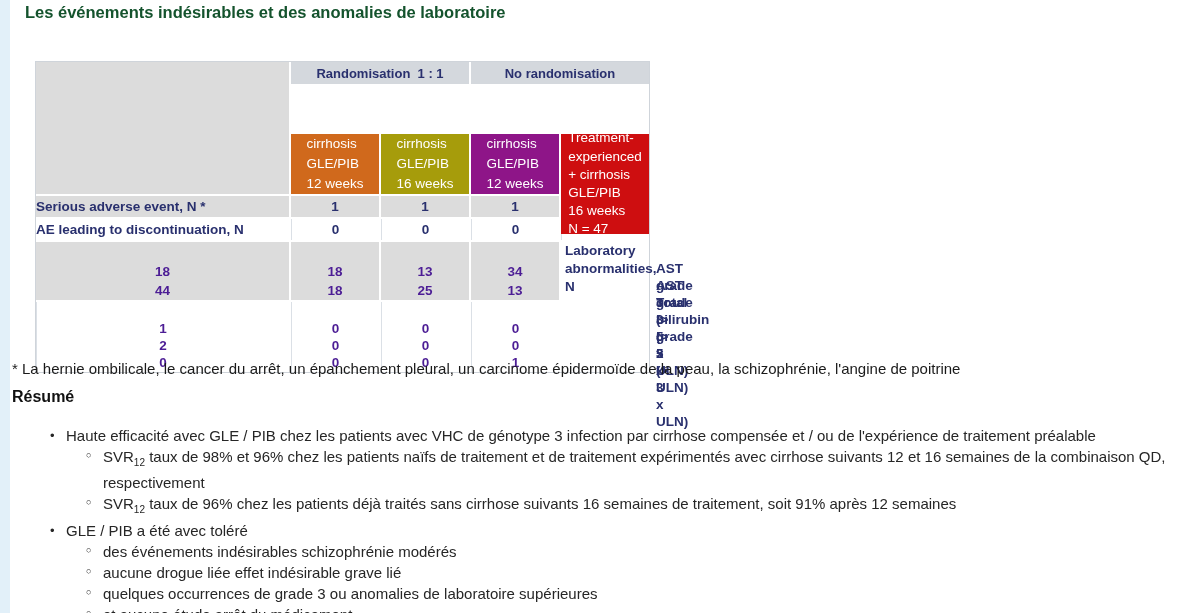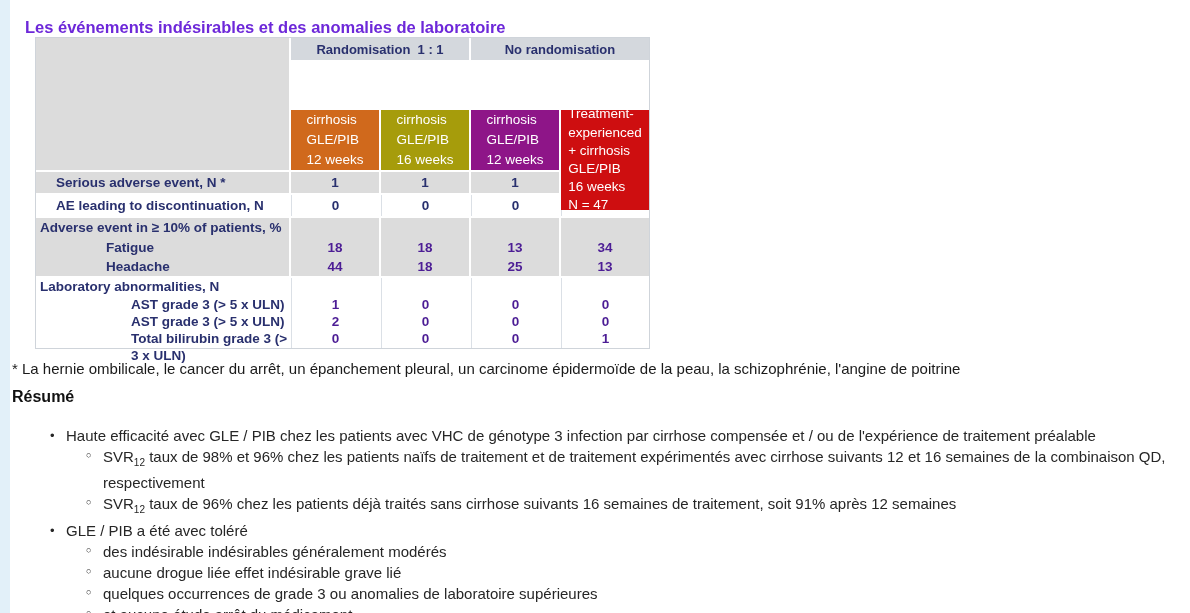--- a/index.html
+++ b/index.html
@@ -2,43 +2,43 @@
 <html><head>
 <meta charset="utf-8">
 <style>
   * { margin: 0; padding: 0; box-sizing: border-box; }
   html, body { width: 1190px; height: 613px; background: #ffffff; overflow: hidden;
     font-family: "Liberation Sans", sans-serif; }
   .page { position: relative; width: 1190px; height: 613px; background: #ffffff; }
 
   .left-strip { position: absolute; left: 0; top: 0; width: 10px; height: 613px; background: #E2F0F9; }
 
-  .slide-title { position: absolute; left: 25px; top: 18px; font-size: 16.5px; font-weight: bold; color: #6d28d9; }
+  .slide-title { position: absolute; left: 25px; top: 3px; font-size: 16.5px; font-weight: bold; color: #14532d; }
 
   
-  .ae-table { position: absolute; left: 35px; top: 37px; width: 615px;
+  .ae-table { position: absolute; left: 35px; top: 61px; width: 615px;
     display: grid; grid-template-columns: 253px 88px 88px 88px 88px;
     grid-template-rows: 22px 108px 21px 21px 58px 70px;
     gap: 2px; background: #ffffff; border: 1px solid #cfd4da; }
 
   .corner { grid-column: 1; grid-row: 1 / 3; background: #DCDCDC; }
   .band { background: #D4D8DD; color: #29306E; font-weight: bold; font-size: 13px;
     display: flex; align-items: center; justify-content: center; white-space: pre; }
   .band.b1 { grid-column: 2 / 4; grid-row: 1; }
   .band.b2 { grid-column: 4 / 6; grid-row: 1; }
 
   .hd { grid-row: 2; color: #ffffff; font-weight: normal; font-size: 13.5px; text-align: left;
     display: flex; align-items: center; justify-content: center; white-space: pre-line; line-height: 1.5; margin-top: 48px; }
   .hd.c1 { grid-column: 2; background: #D0691C; }
   .hd.c2 { grid-column: 3; background: #A69C0B; }
   .hd.c3 { grid-column: 4; background: #8E1588; }
   .hd.c4 { grid-column: 5; background: #CE0E10; height: 100px; line-height: 1.35; position: relative; z-index: 1; }
 
   .rowlabel { color: #29306E; font-weight: bold; font-size: 13.5px;
-    display: flex; align-items: center; padding-left: 20px; }
+    display: flex; align-items: center; padding-left: 0; }
   .val { color: #29306E; font-weight: bold; font-size: 13.5px;
     display: flex; align-items: center; justify-content: center; }
   .gray { background: #DCDCDC; }
   .white { background: #ffffff; }
   .vsep { border-left: 1px solid #dbe0e6; }
 
   .group-label { font-weight: bold; color: #29306E; font-size: 13.5px; }
   .g1 .g-title { height: 20px; line-height: 20px; padding-left: 4px; }
   .g1 .g-item  { height: 19px; line-height: 19px; padding-left: 70px; }
   .g2 .g-title { height: 18px; line-height: 18px; padding-left: 4px; }
@@ -103,25 +103,20 @@
     <div class="val gray">1</div>
     <div class="val gray">1</div>
     <div class="val gray">3</div>
 
     <div class="rowlabel white">AE leading to discontinuation, N</div>
     <div class="val white vsep">0</div>
     <div class="val white vsep">0</div>
     <div class="val white vsep">0</div>
     <div class="val white vsep">0</div>
 
-    <div class="group-label gray g1">
-      <div class="g-title">Adverse event in ≥ 10% of patients, %</div>
-      <div class="g-item">Fatigue</div>
-      <div class="g-item">Headache</div>
-    </div>
     <div class="gvals gray g1">
       <div class="g-spacer"></div>
       <div class="g-line">18</div>
       <div class="g-line">44</div>
     </div>
     <div class="gvals gray g1">
       <div class="g-spacer"></div>
       <div class="g-line">18</div>
       <div class="g-line">18</div>
     </div>
@@ -184,21 +179,21 @@
     <div class="b-row lv2">
       <span class="marker m2">○</span>
       <span class="b-text"><span>SVR</span><sub>12</sub><span> taux de 96% chez les patients déjà traités sans cirrhose suivants 16 semaines de traitement, soit 91% après 12 semaines</span></span>
     </div>
     <div class="b-row lv1">
       <span class="marker m1">•</span>
       <span class="b-text">GLE / PIB a été avec toléré</span>
     </div>
     <div class="b-row lv2">
       <span class="marker m2">○</span>
-      <span class="b-text">des indésirable indésirables généralement modérés</span>
+      <span class="b-text">des événements indésirables schizophrénie modérés</span>
     </div>
     <div class="b-row lv2">
       <span class="marker m2">○</span>
       <span class="b-text">aucune drogue liée effet indésirable grave lié</span>
     </div>
     <div class="b-row lv2">
       <span class="marker m2">○</span>
       <span class="b-text">quelques occurrences de grade 3 ou anomalies de laboratoire supérieures</span>
     </div>
     <div class="b-row lv2">

